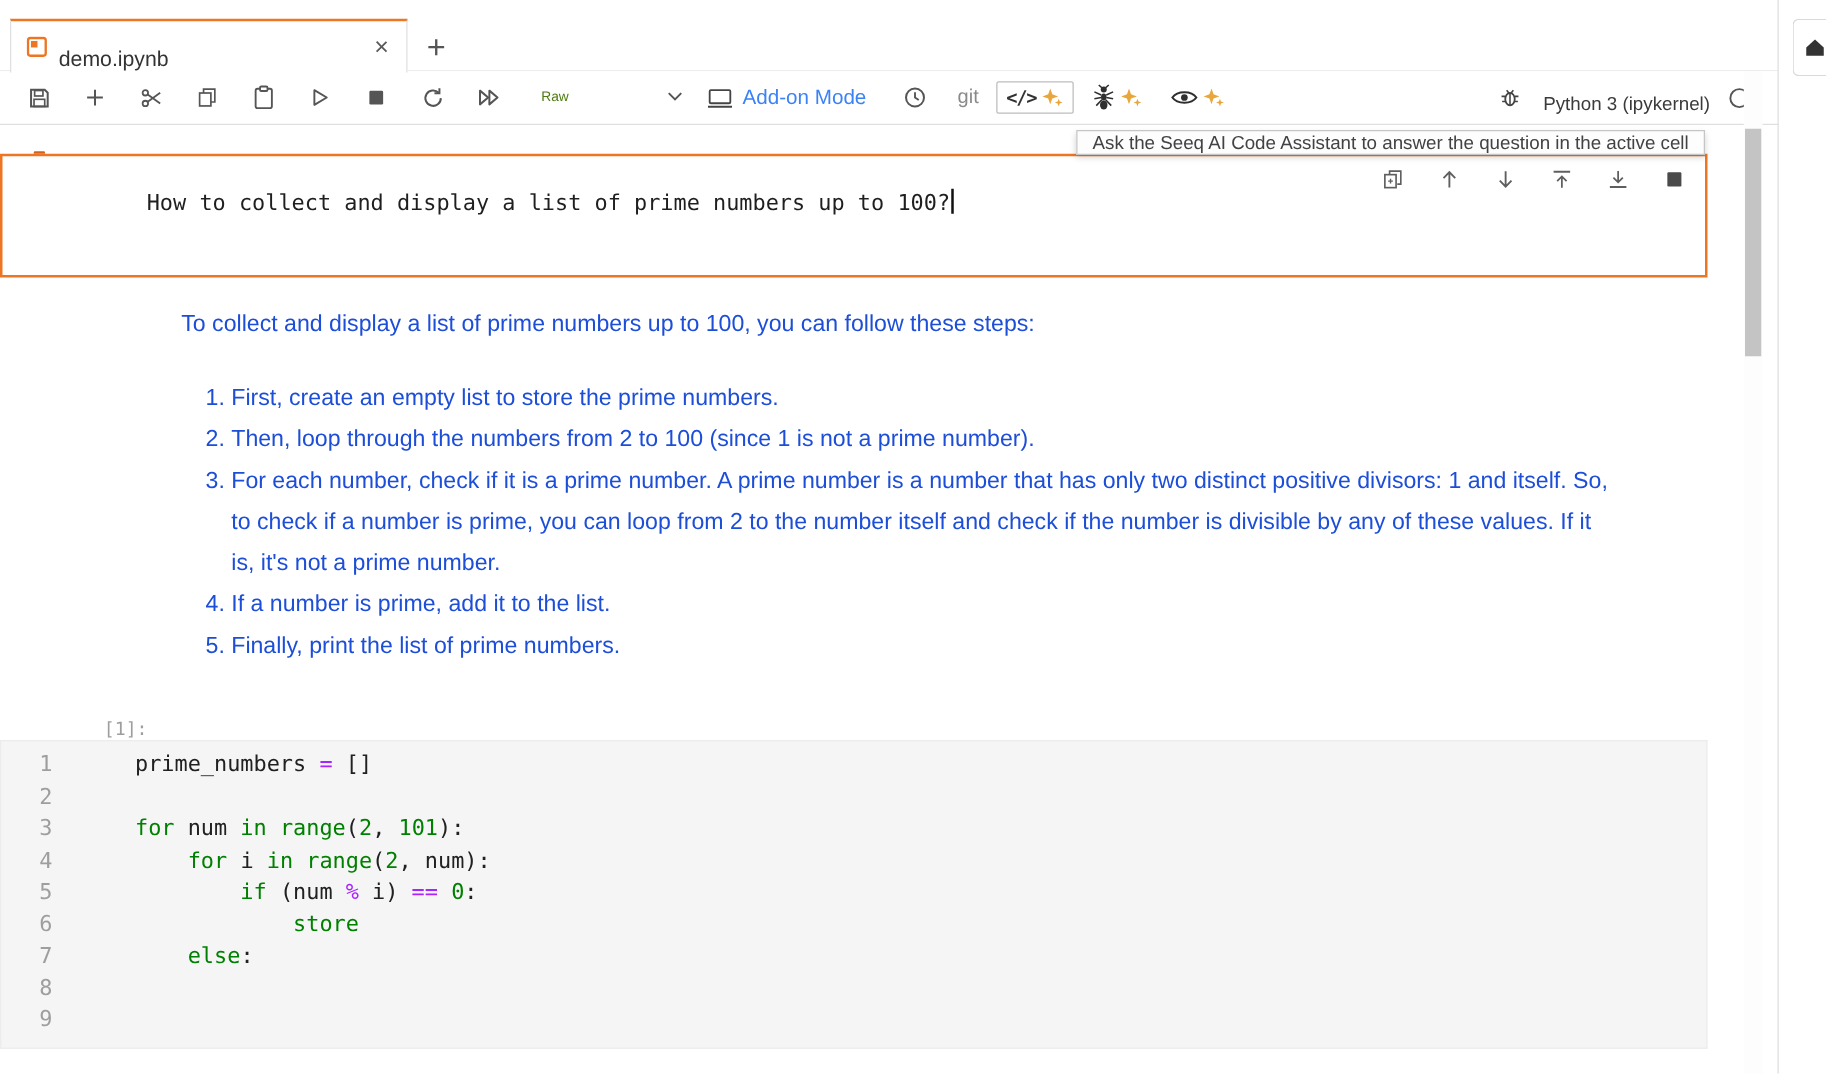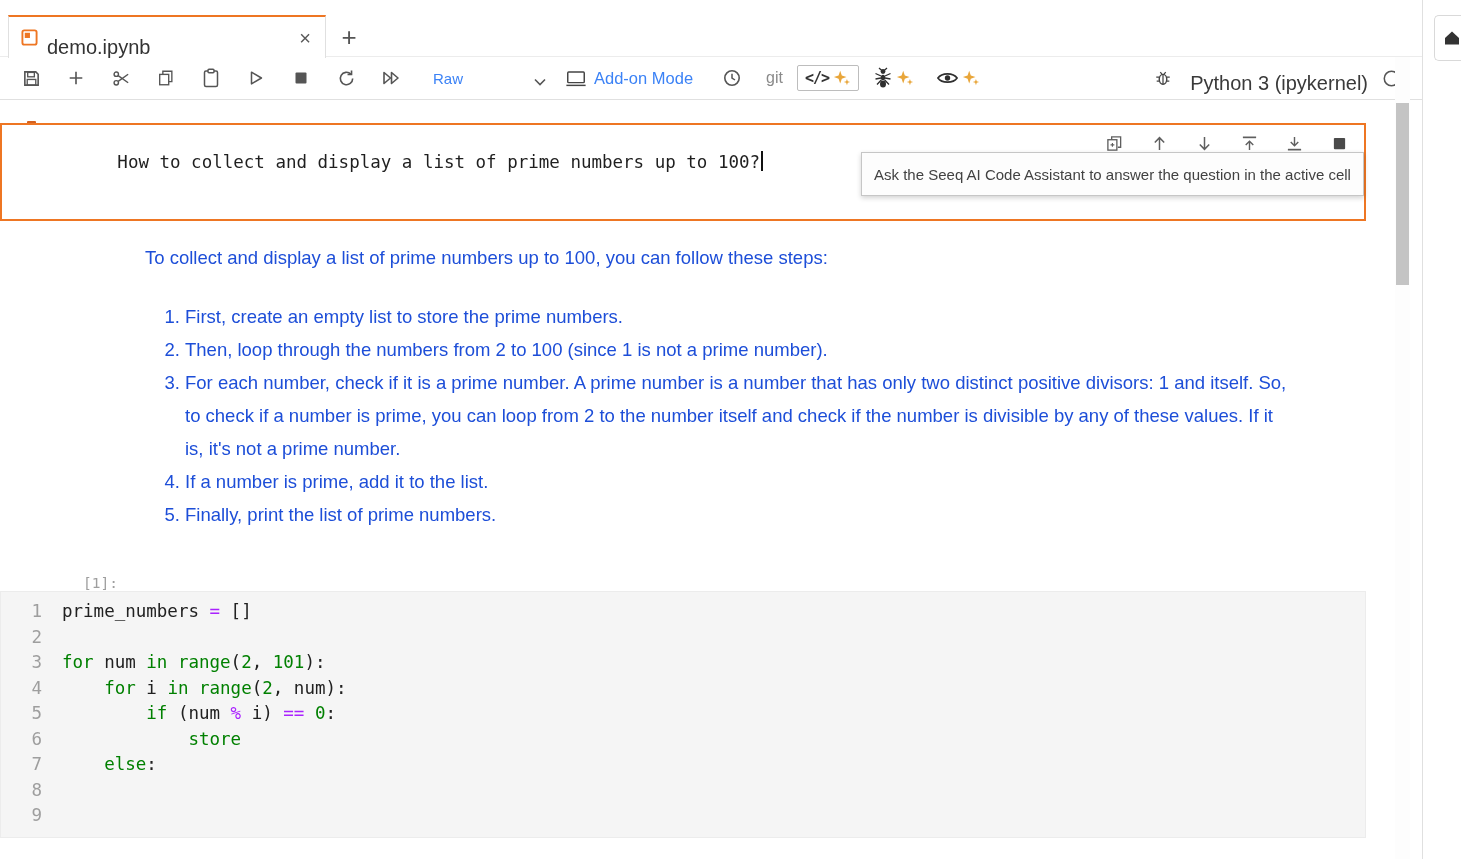--- a/index.html
+++ b/index.html
@@ -7,50 +7,50 @@
               font-family:"Liberation Sans", sans-serif; }
   .app { position:relative; width:1461px; height:859px; background:#fff; }
   .main { position:absolute; left:0; top:0; width:1423px; bottom:0; overflow:hidden; }
 
   
   .tab-bar { position:relative; height:57px; background:#fff; border-bottom:1px solid #ececec; }
   .tab { position:absolute; left:8px; top:15px; width:318px; height:43px; z-index:2;
          background:#fff; border:1px solid #e0e0e0; border-bottom:none;
          border-top:2px solid var(--accent-orange,#ee7623);
          display:flex; align-items:center; padding:0 12px; cursor:pointer; }
-  .tab-label { font-size:20px; color:#333; margin-left:9px; flex:1;margin-top:20px; }
+  .tab-label { font-size:17px; color:#333; margin-left:9px; flex:1;margin-top:20px; }
   .tab-close { font-size:20px; color:#595959; line-height:1; padding:0 2px; cursor:pointer; }
   .new-tab { position:absolute; left:330px; top:18px; width:38px; height:38px;
              display:flex; align-items:center; justify-content:center;
              font-size:26px; font-weight:300; color:#555; cursor:pointer; }
 
   
   .toolbar { position:relative; height:43px; border-bottom:1px solid #e0e0e0;
              display:flex; align-items:center; padding-left:16px; background:#fff; }
   button { border:none; background:transparent; font-family:inherit; cursor:pointer; }
   .tb-btn { width:30px; height:30px; display:flex; align-items:center; justify-content:center;
             margin-right:15px; flex:none; }
-  .cell-type { display:flex; align-items:flex-end; justify-content:space-between;
-               width:114px; margin:0 18px 0 12px; font-size:15px; color:#3b82f6; cursor:pointer; }
+  .cell-type { display:flex; align-items:flex-start; justify-content:space-between;
+               width:114px; margin:0 18px 0 12px; font-size:11px; color:#4d7c0f; cursor:pointer; }
   .addon { display:flex; align-items:center; gap:7px; margin-right:24px;
            font-size:16.5px; color:#3b82f6; cursor:pointer; }
   .git-label { font-size:16px; color:#8a8a8a; margin:0 14px 0 4px; cursor:pointer; }
   .ai-box { display:flex; align-items:center; gap:4px; border:1px solid #bdbdbd; border-radius:2px;
             background:#fff; padding:3px 7px; margin-right:14px; cursor:pointer; }
   .code-glyph { font-family:"DejaVu Sans Mono", monospace; font-weight:bold;
                 font-size:15px; color:#333; letter-spacing:-1px; }
   .icon-sparkle { display:flex; align-items:center; gap:3px; margin-right:22px; cursor:pointer; }
   .toolbar-right { margin-left:auto; display:flex; align-items:center; padding-right:22px; }
-  .kernel-name { font-size:20px; color:#3a3a3a; margin:10px 14px 0 12px; cursor:pointer; }
-
-  
-  .tooltip { position:absolute; left:861px; top:104px; z-index:50; height:44px;
+  .kernel-name { font-size:15px; color:#3a3a3a; margin:10px 14px 0 12px; cursor:pointer; }
+
+  
+  .tooltip { position:absolute; left:861px; top:104px; z-index:50; height:20px;
              display:flex; align-items:center; white-space:nowrap;
              background:#fdfdfd; border:1px solid #c6c6c6; padding:0 12px;
-             font-size:15px; color:#424242; box-shadow:0 2px 5px rgba(0,0,0,.18);margin-top:48px; }
+             font-size:15px; color:#424242; box-shadow:0 2px 5px rgba(0,0,0,.18); }
 
   
   .notebook { position:relative; padding-top:23px; background:#fff; }
   .cell-row { display:flex; position:relative;flex-direction:column; }
   .gutter { width:136px; flex:none; position:relative; }
   .collapser { position:absolute; left:27px; top:-2px; bottom:-2px; width:9px;
                background:var(--collapser-orange,#d4611f); border-radius:1px; cursor:pointer; }
   .prompt-editor { flex:1; margin-right:57px; position:relative;
                    border:2px solid var(--accent-orange,#ee7623); background:#fff;
                    padding:6px 10px 7px;
@@ -69,21 +69,21 @@
 
   
   .code-row { margin-top:30px; }
   .exec-label { display:block; text-align:right; padding:14px 18px 0 0;
                 font-family:"DejaVu Sans Mono", monospace; font-size:14.5px; color:#9e9e9e; }
   .code-editor { flex:1; margin-right:57px; background:var(--code-bg,#f5f5f5);
                  border:1px solid #ececec; padding:7px 0 8px;
                  font-family:"DejaVu Sans Mono", monospace; font-size:17.5px; cursor:text; }
   .code-line { display:flex; line-height:25.5px; }
   .ln { width:61px; flex:none; text-align:right; padding-right:20px; color:#9e9e9e; user-select:none; }
-  .code { white-space:pre; color:#212121; }
+  .code { white-space:pre; color:#212121;margin-left:46px; }
   .tok-pl { color:#212121; }
   .tok-kw { color:var(--keyword-green,#008000); font-weight:normal; }
   .tok-bi { color:var(--keyword-green,#008000); }
   .tok-nu { color:var(--keyword-green,#008000); }
   .tok-op { color:var(--operator-violet,#aa22ff); }
   .tok-pr { color:var(--property-blue,#2563c9); }
 
   .cell-output { margin:12px 57px 0 136px; padding-left:9px; white-space:pre;
                  font-family:"DejaVu Sans Mono", monospace; font-size:17.5px; color:#1a1a1a; }
 

